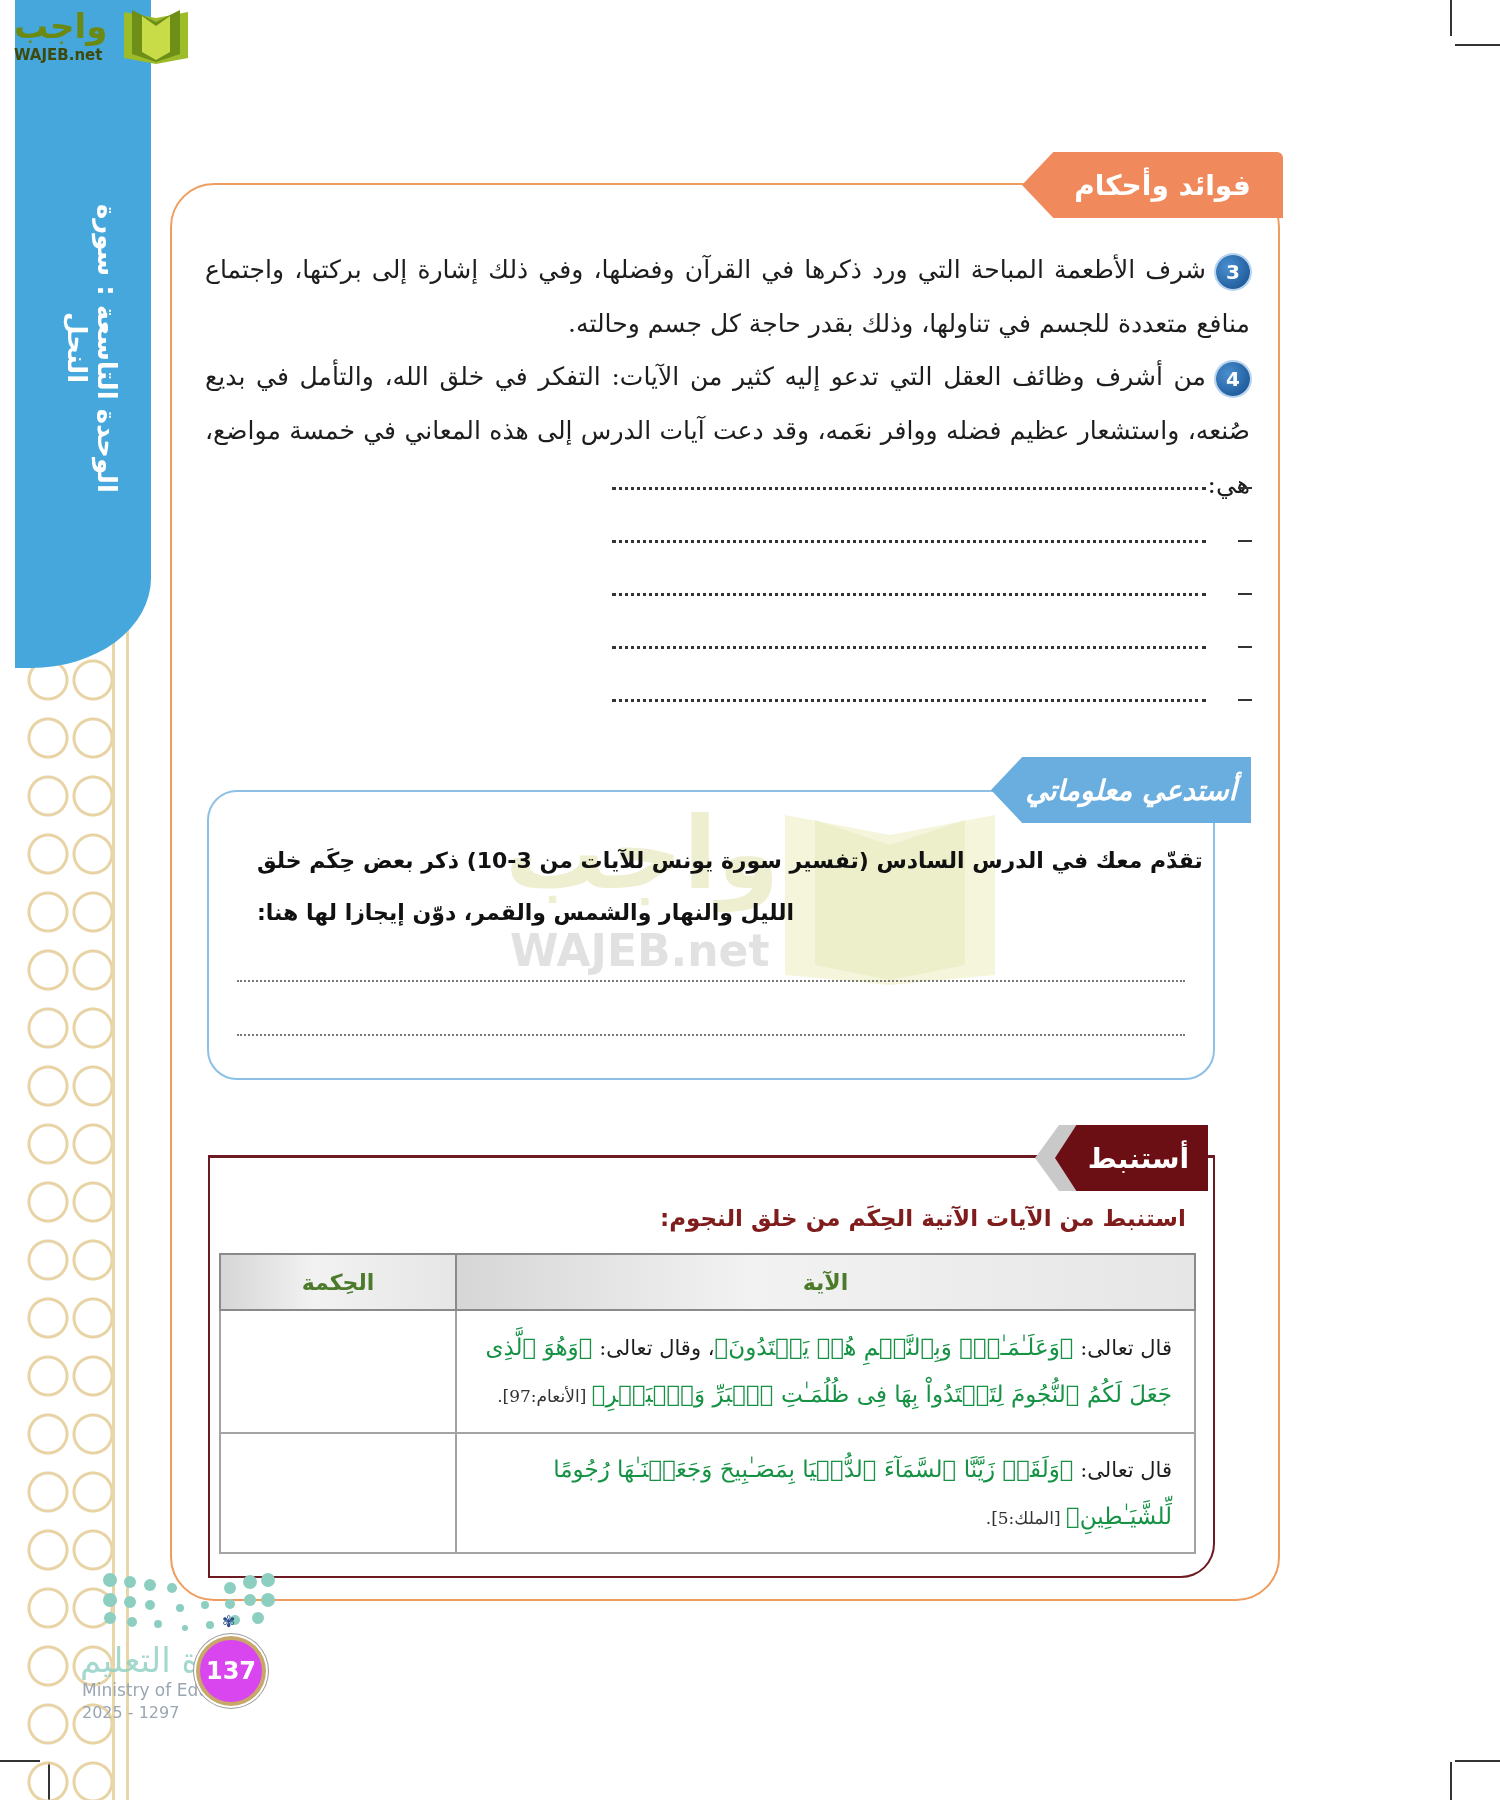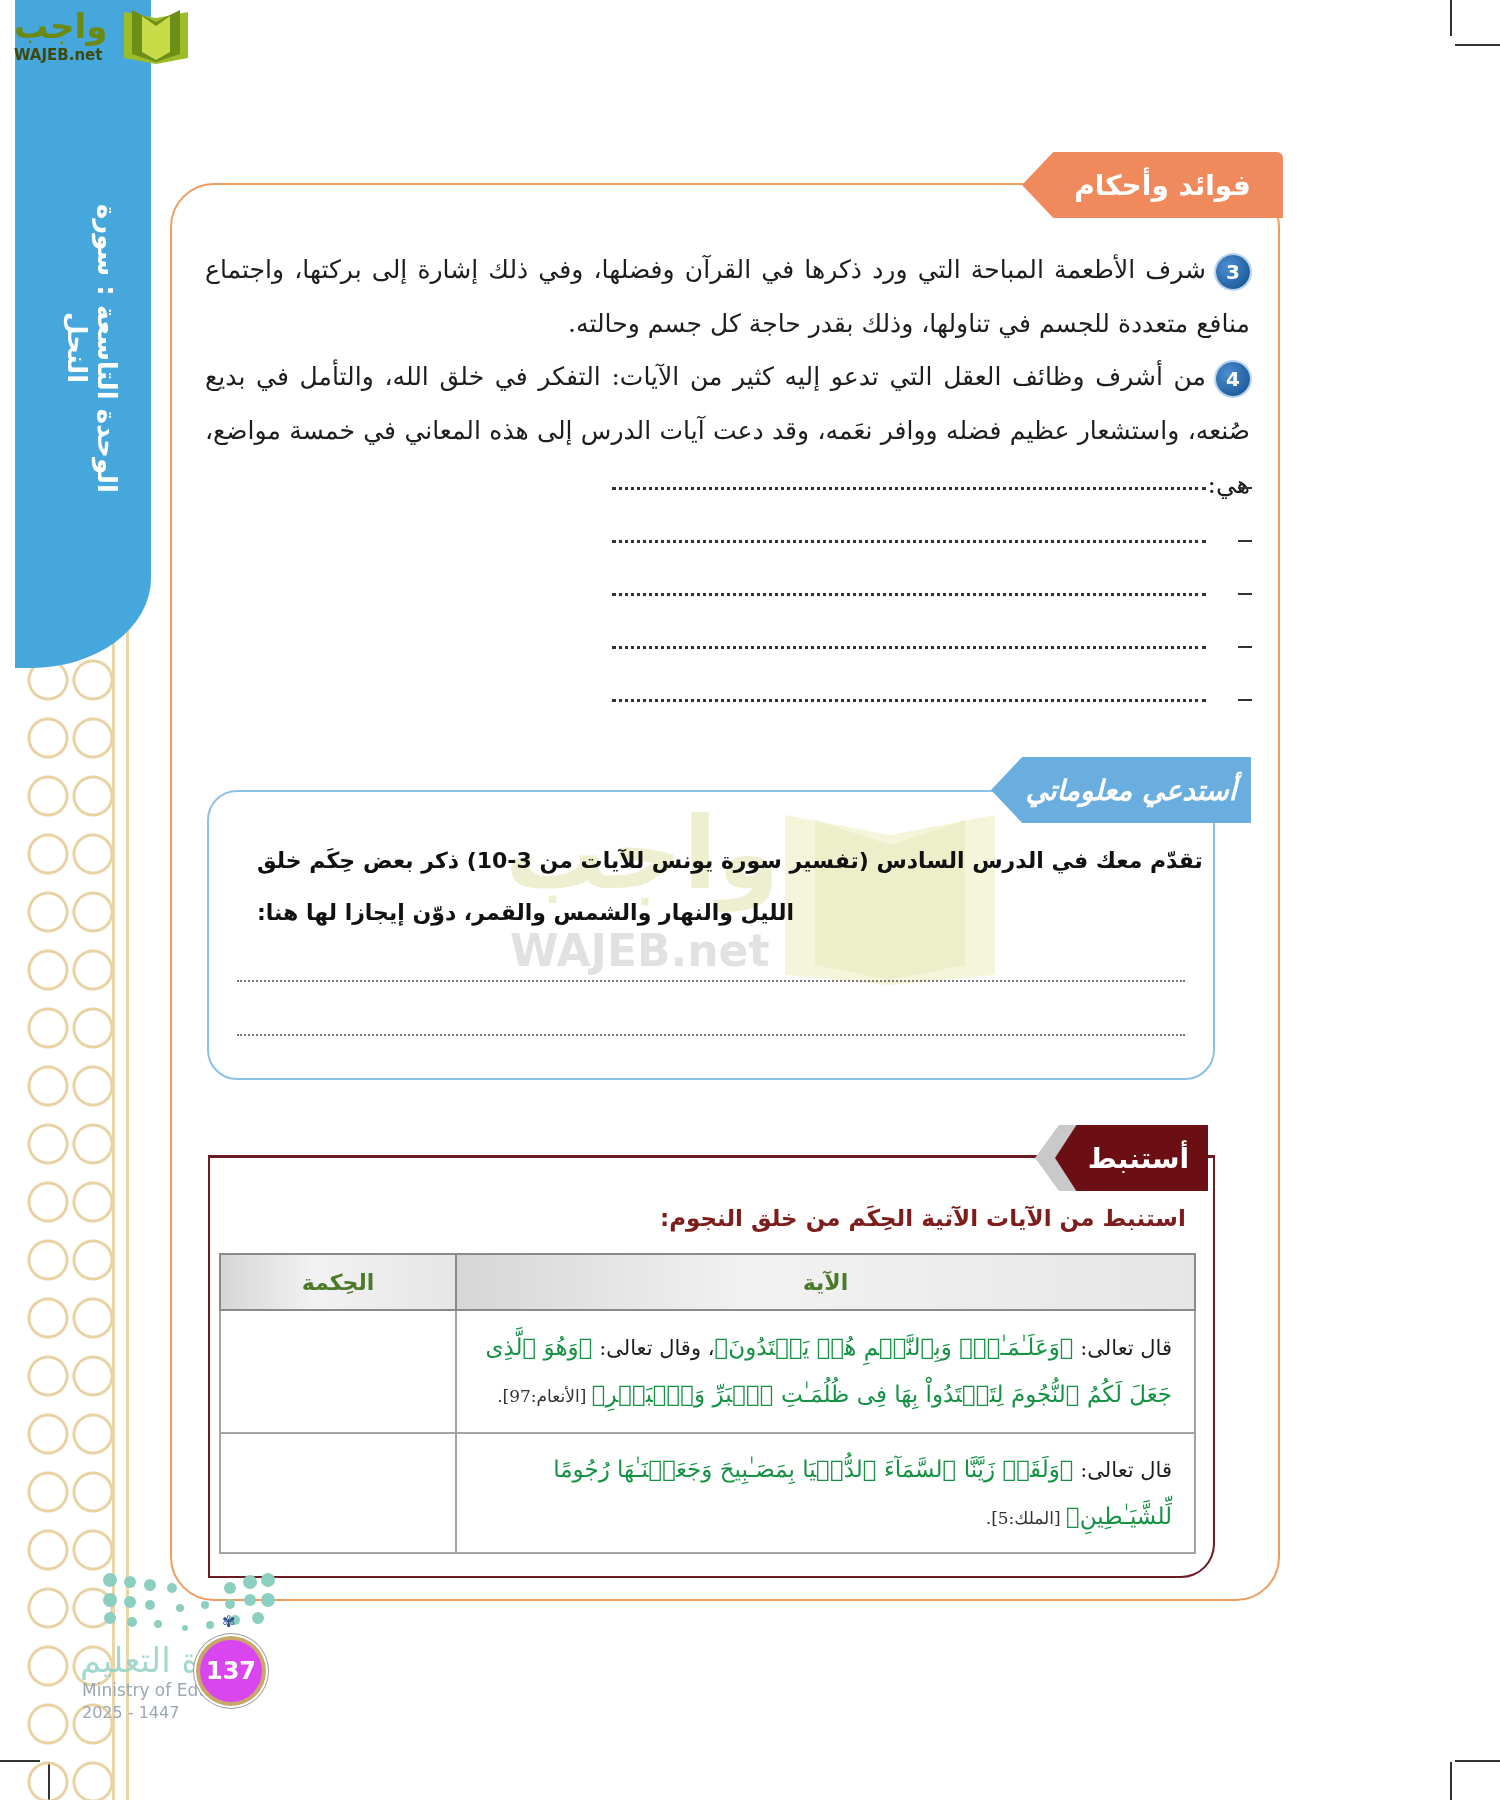--- a/index.html
+++ b/index.html
@@ -194,15 +194,15 @@
       <circle cx="52" cy="62" r="5"></circle>
       <circle cx="78" cy="64" r="4"></circle>
       <circle cx="105" cy="68" r="3"></circle>
       <circle cx="130" cy="65" r="4"></circle>
       <circle cx="155" cy="60" r="5"></circle>
       <circle cx="178" cy="58" r="6"></circle>
   </g>
 </svg>
 <div class="abs moe-ar">وزارة التعليم</div>
 <div class="abs moe-en">Ministry of Education</div>
-<div class="abs moe-year">2025 - 1447</div>
+<div class="abs moe-year">2025 - 1297</div>
 <div class="abs" style="left:222px;top:1612px;width:18px;height:20px;color:#2a4f8a;font-size:16px;">✾</div>
 <div class="abs page-num">137</div>
 
 </body></html>

